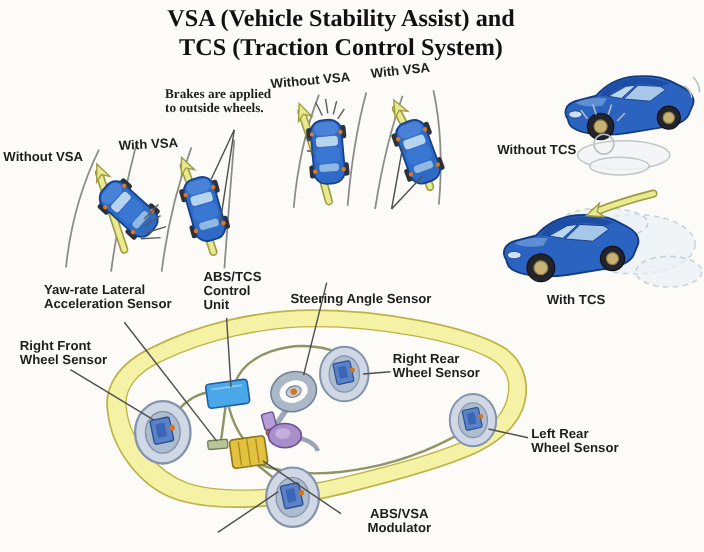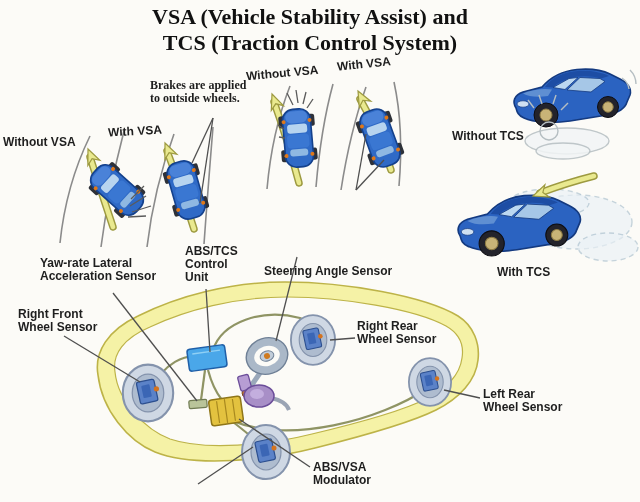--- a/index.html
+++ b/index.html
@@ -223,15 +223,15 @@
 
 <div class="lbl nowrap" style="left:452px; top:130px;">Without TCS</div>
 <div class="lbl nowrap" style="left:497px; top:266px;">With TCS</div>
 
 <div class="lbl" style="left:40px; top:257px; width:150px;">Yaw-rate Lateral Acceleration Sensor</div>
 <div class="lbl" style="left:185px; top:245px; width:60px;">ABS/TCS Control Unit</div>
 <div class="lbl nowrap" style="left:264px; top:243px;margin-top:22px;">Steering Angle Sensor</div>
 <div class="lbl" style="left:18px; top:308px; width:92px;">Right Front Wheel Sensor</div>
 <div class="lbl" style="left:357px; top:320px; width:92px;">Right Rear Wheel Sensor</div>
 <div class="lbl" style="left:483px; top:388px; width:88px;">Left Rear Wheel Sensor</div>
-<div class="lbl" style="left:313px; top:461px; width:80px;">ABS/VSA Modulator</div>
+<div class="lbl" style="left:323px; top:461px; width:80px;text-align:center;">ABS/VSA Modulator</div>
 
 </div>
 
 </body></html>

